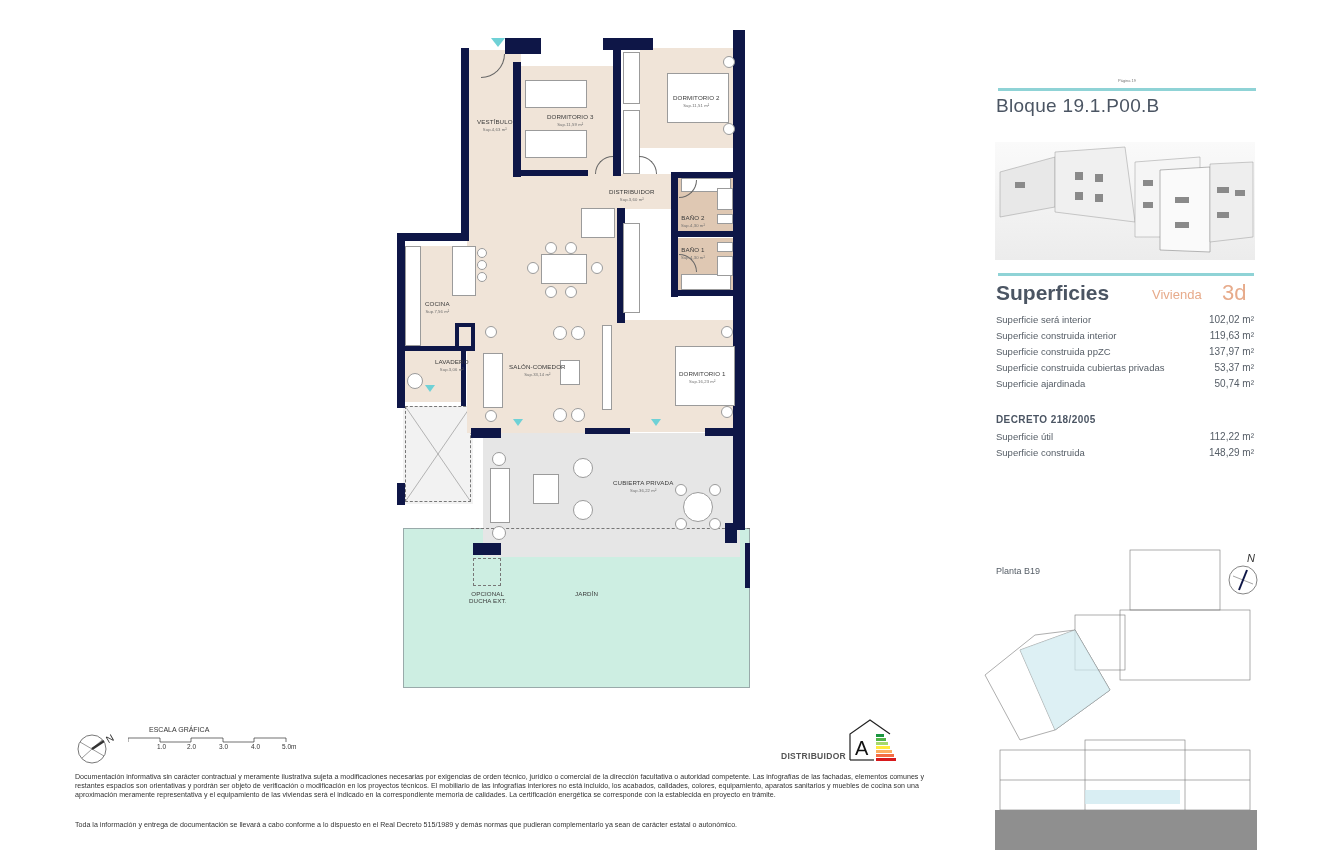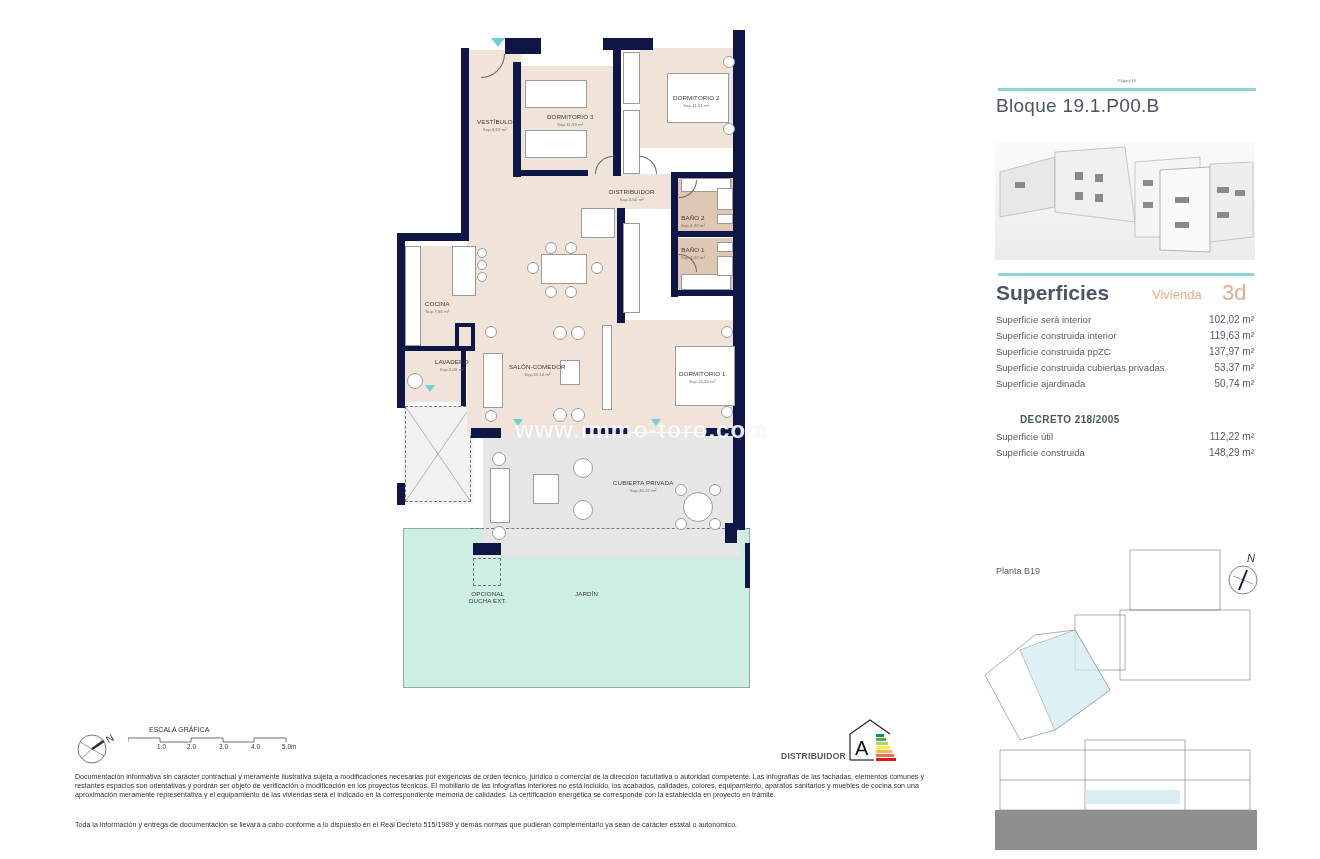--- a/index.html
+++ b/index.html
@@ -30,21 +30,21 @@
   .rule { position: absolute; height: 3px; background: #8fd3d6; }
   #tiny-ref { position: absolute; left: 1118px; top: 78px; font-size: 4px; color: #777; }
   #block-title { position: absolute; left: 996px; top: 95px; font-size: 19px; color: #4b5563; letter-spacing: 0.3px; }
   #render-img { position: absolute; left: 995px; top: 142px; width: 260px; height: 118px; background: linear-gradient(180deg,#fafafa,#ececec); overflow: hidden; }
   #sup-title { position: absolute; left: 996px; top: 281px; font-size: 21px; font-weight: bold; color: #4b5563; }
   #viv-label { position: absolute; left: 1152px; top: 287px; font-size: 13px; color: #e7ab8b; }
   #viv-num { position: absolute; left: 1222px; top: 280px; font-size: 22px; color: #e7ab8b; }
   .srow { position: absolute; left: 996px; width: 258px; font-size: 9.5px; color: #555d66; }
   .srow .lbl { position: absolute; left: 0; }
   .srow .val { position: absolute; right: 0; font-size: 10px; }
-  #decreto-title { position: absolute; left: 996px; top: 414px; font-size: 10px; font-weight: bold; color: #4b5563; letter-spacing: 0.4px; margin-left: 24px; }
+  #decreto-title { position: absolute; left: 996px; top: 414px; font-size: 10px; font-weight: bold; color: #4b5563; letter-spacing: 0.4px; }
 
   #planta-label { position: absolute; left: 996px; top: 566px; font-size: 9px; color: #555d66; }
   #keyplan { position: absolute; left: 975px; top: 540px; width: 290px; height: 310px; }
 
   
   #scale-title { position: absolute; left: 149px; top: 726px; font-size: 7px; color: #333; }
   .scale-num { position: absolute; top: 743px; font-size: 6.5px; color: #333; }
   #provisional { position: absolute; left: 781px; top: 751px; font-size: 8.5px; font-weight: bold; color: #555; letter-spacing: 0.3px; }
   #disclaimer { position: absolute; left: 75px; top: 773px; width: 870px; font-size: 7.1px; line-height: 9.2px; color: #333; }
   #disclaimer2 { position: absolute; left: 75px; top: 821px; width: 870px; font-size: 7.1px; color: #333; }
@@ -216,21 +216,20 @@
       <span class="sup">Sup.36,22 m²</span>
     </div>
   <div class="rlabel" style="left:180px;top:562px;">
       <span class="name">JARDÍN</span>
     </div>
   <div class="rlabel" style="left:74px;top:562px;">
       <span class="name">OPCIONAL</span>
       <span class="name">DUCHA EXT.</span>
     </div>
 
-  <div class="watermark" style="left:120px;top:388px;">www.immo-toro.com</div>
 </div>
 
 <div id="tiny-ref">Página 19</div>
 <div class="rule" style="left:998px;top:88px;width:258px;"></div>
 <div id="block-title">Bloque 19.1.P00.B</div>
 
 <div id="render-img">
   <svg width="260" height="118" viewBox="0 0 260 118">
     <polygon points="5,30 60,15 60,65 5,75" fill="#e8e8e8" stroke="#999" stroke-width="0.5"></polygon>
     <polygon points="60,10 130,5 140,80 60,70" fill="#f0f0f0" stroke="#999" stroke-width="0.5"></polygon>

